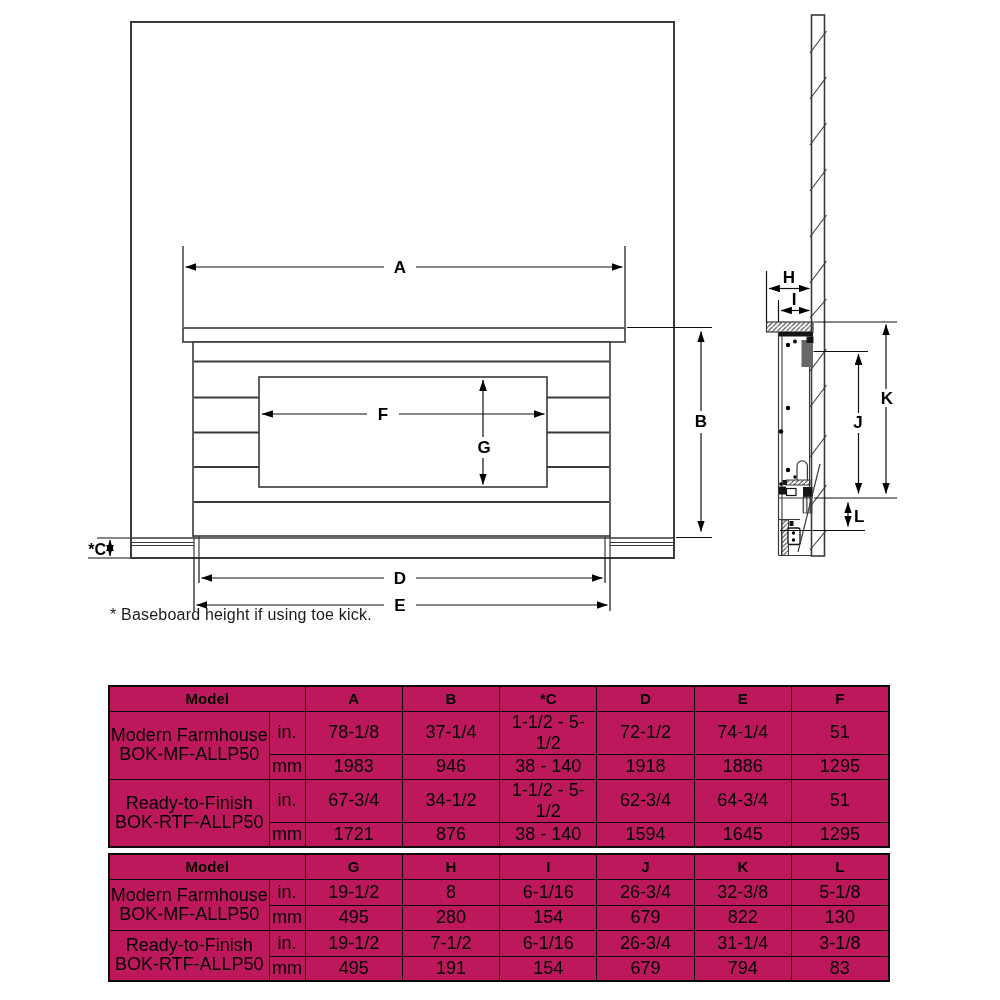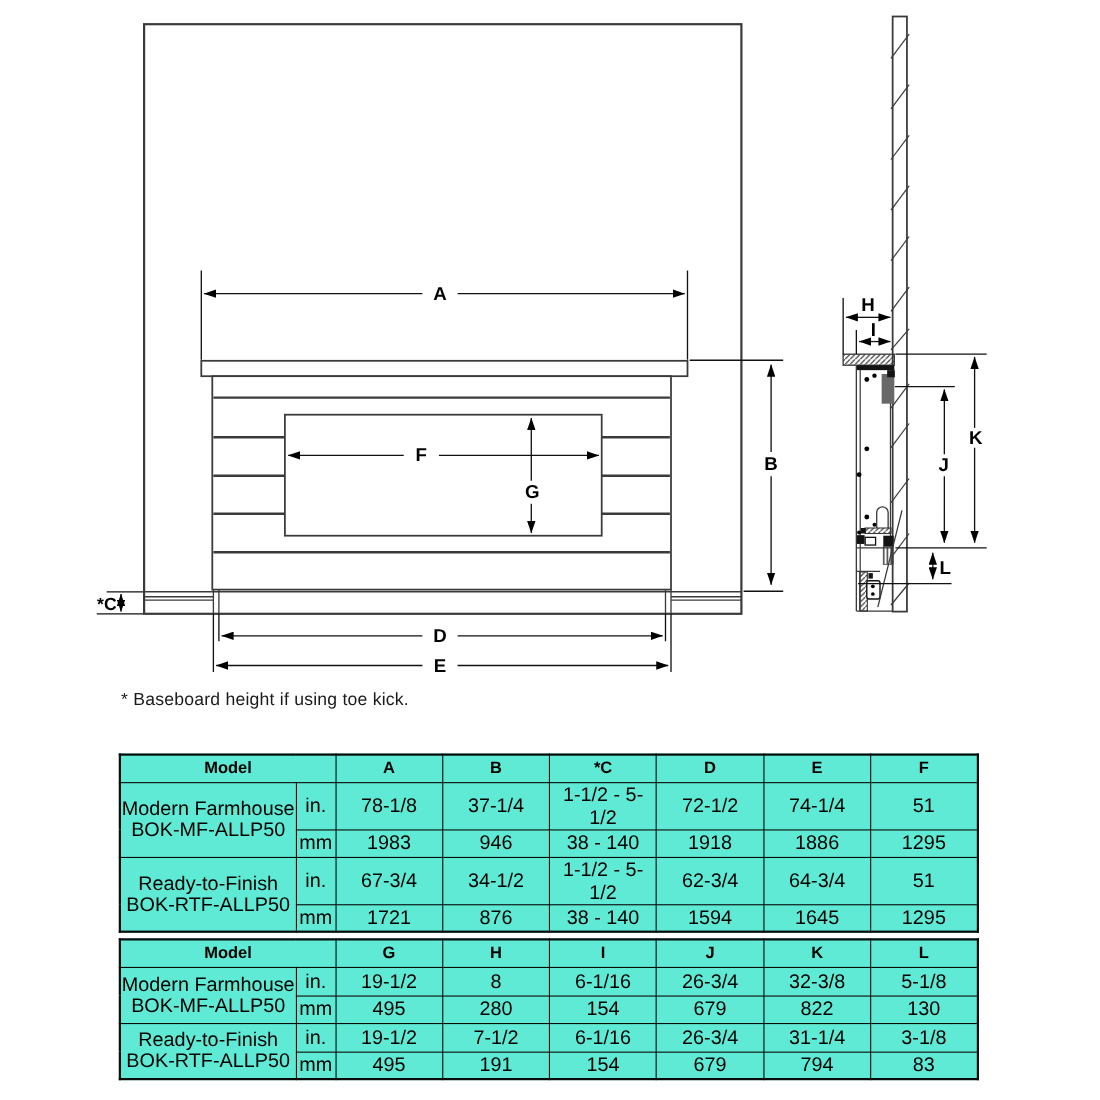--- a/index.html
+++ b/index.html
@@ -5,26 +5,26 @@
   html,body{margin:0;padding:0;}
   body{
     width:1000px;height:1000px;position:relative;background:#ffffff;
     font-family:"Liberation Sans",sans-serif;color:#000;
     overflow:hidden;
   }
   #diagram{position:absolute;left:0;top:0;}
   .dim-text{font-family:"Liberation Sans",sans-serif;font-weight:bold;font-size:17px;fill:#000;}
   .dim-text-sm{font-family:"Liberation Sans",sans-serif;font-weight:bold;font-size:16px;fill:#000;}
   #note{
-    position:absolute;left:110px;top:628px;font-size:16px;color:#1a1a1a;
+    position:absolute;left:110px;top:606px;font-size:16px;color:#1a1a1a;
     letter-spacing:0.2px;
   }
   table.dim-table{
     position:absolute;left:108px;border-collapse:collapse;table-layout:fixed;
-    width:780px;background:#5eead4;border:2px solid #0a0a0a;
+    width:780px;background:#be185d;border:2px solid #0a0a0a;
   }
   #table-af{top:685px;}
   #table-gl{top:853px;}
   table.dim-table th,table.dim-table td{
     border:1.5px solid #0a0a0a;text-align:center;vertical-align:middle;
     padding:0;color:#000;
   }
   table.dim-table th{font-size:15px;font-weight:bold;}
   table.dim-table td{font-size:18px;}
   td.model-cell{font-size:15px;line-height:19px;}

